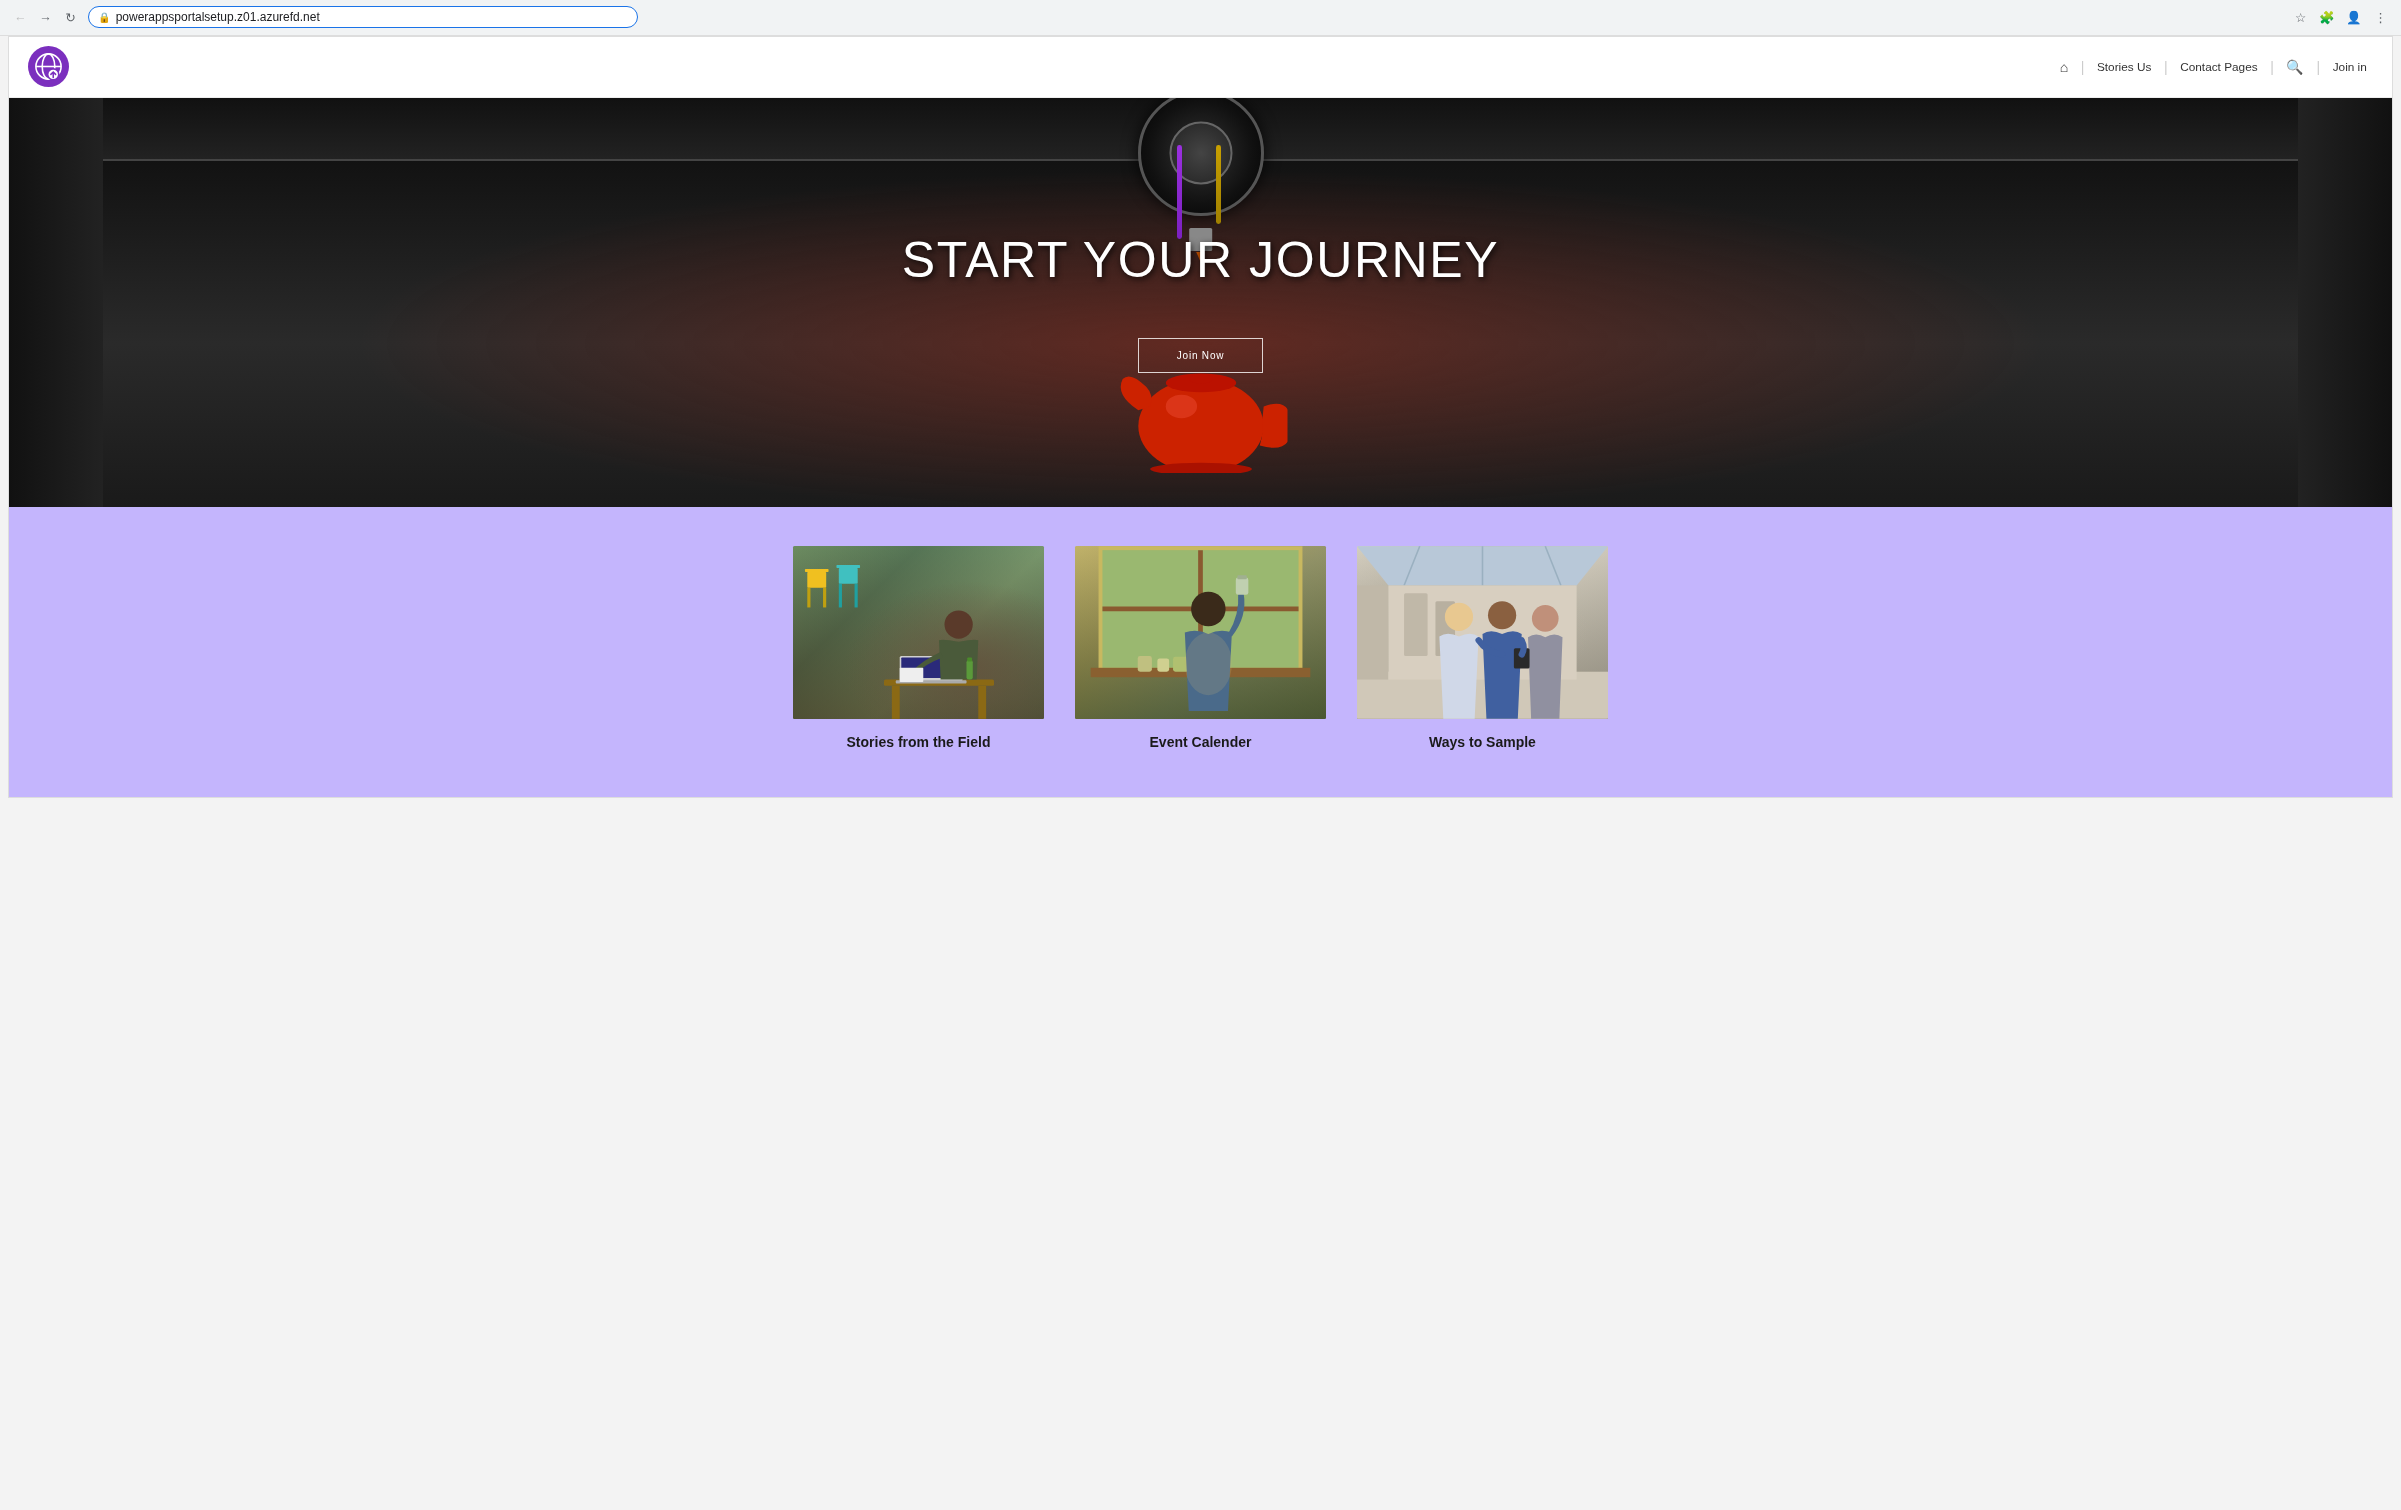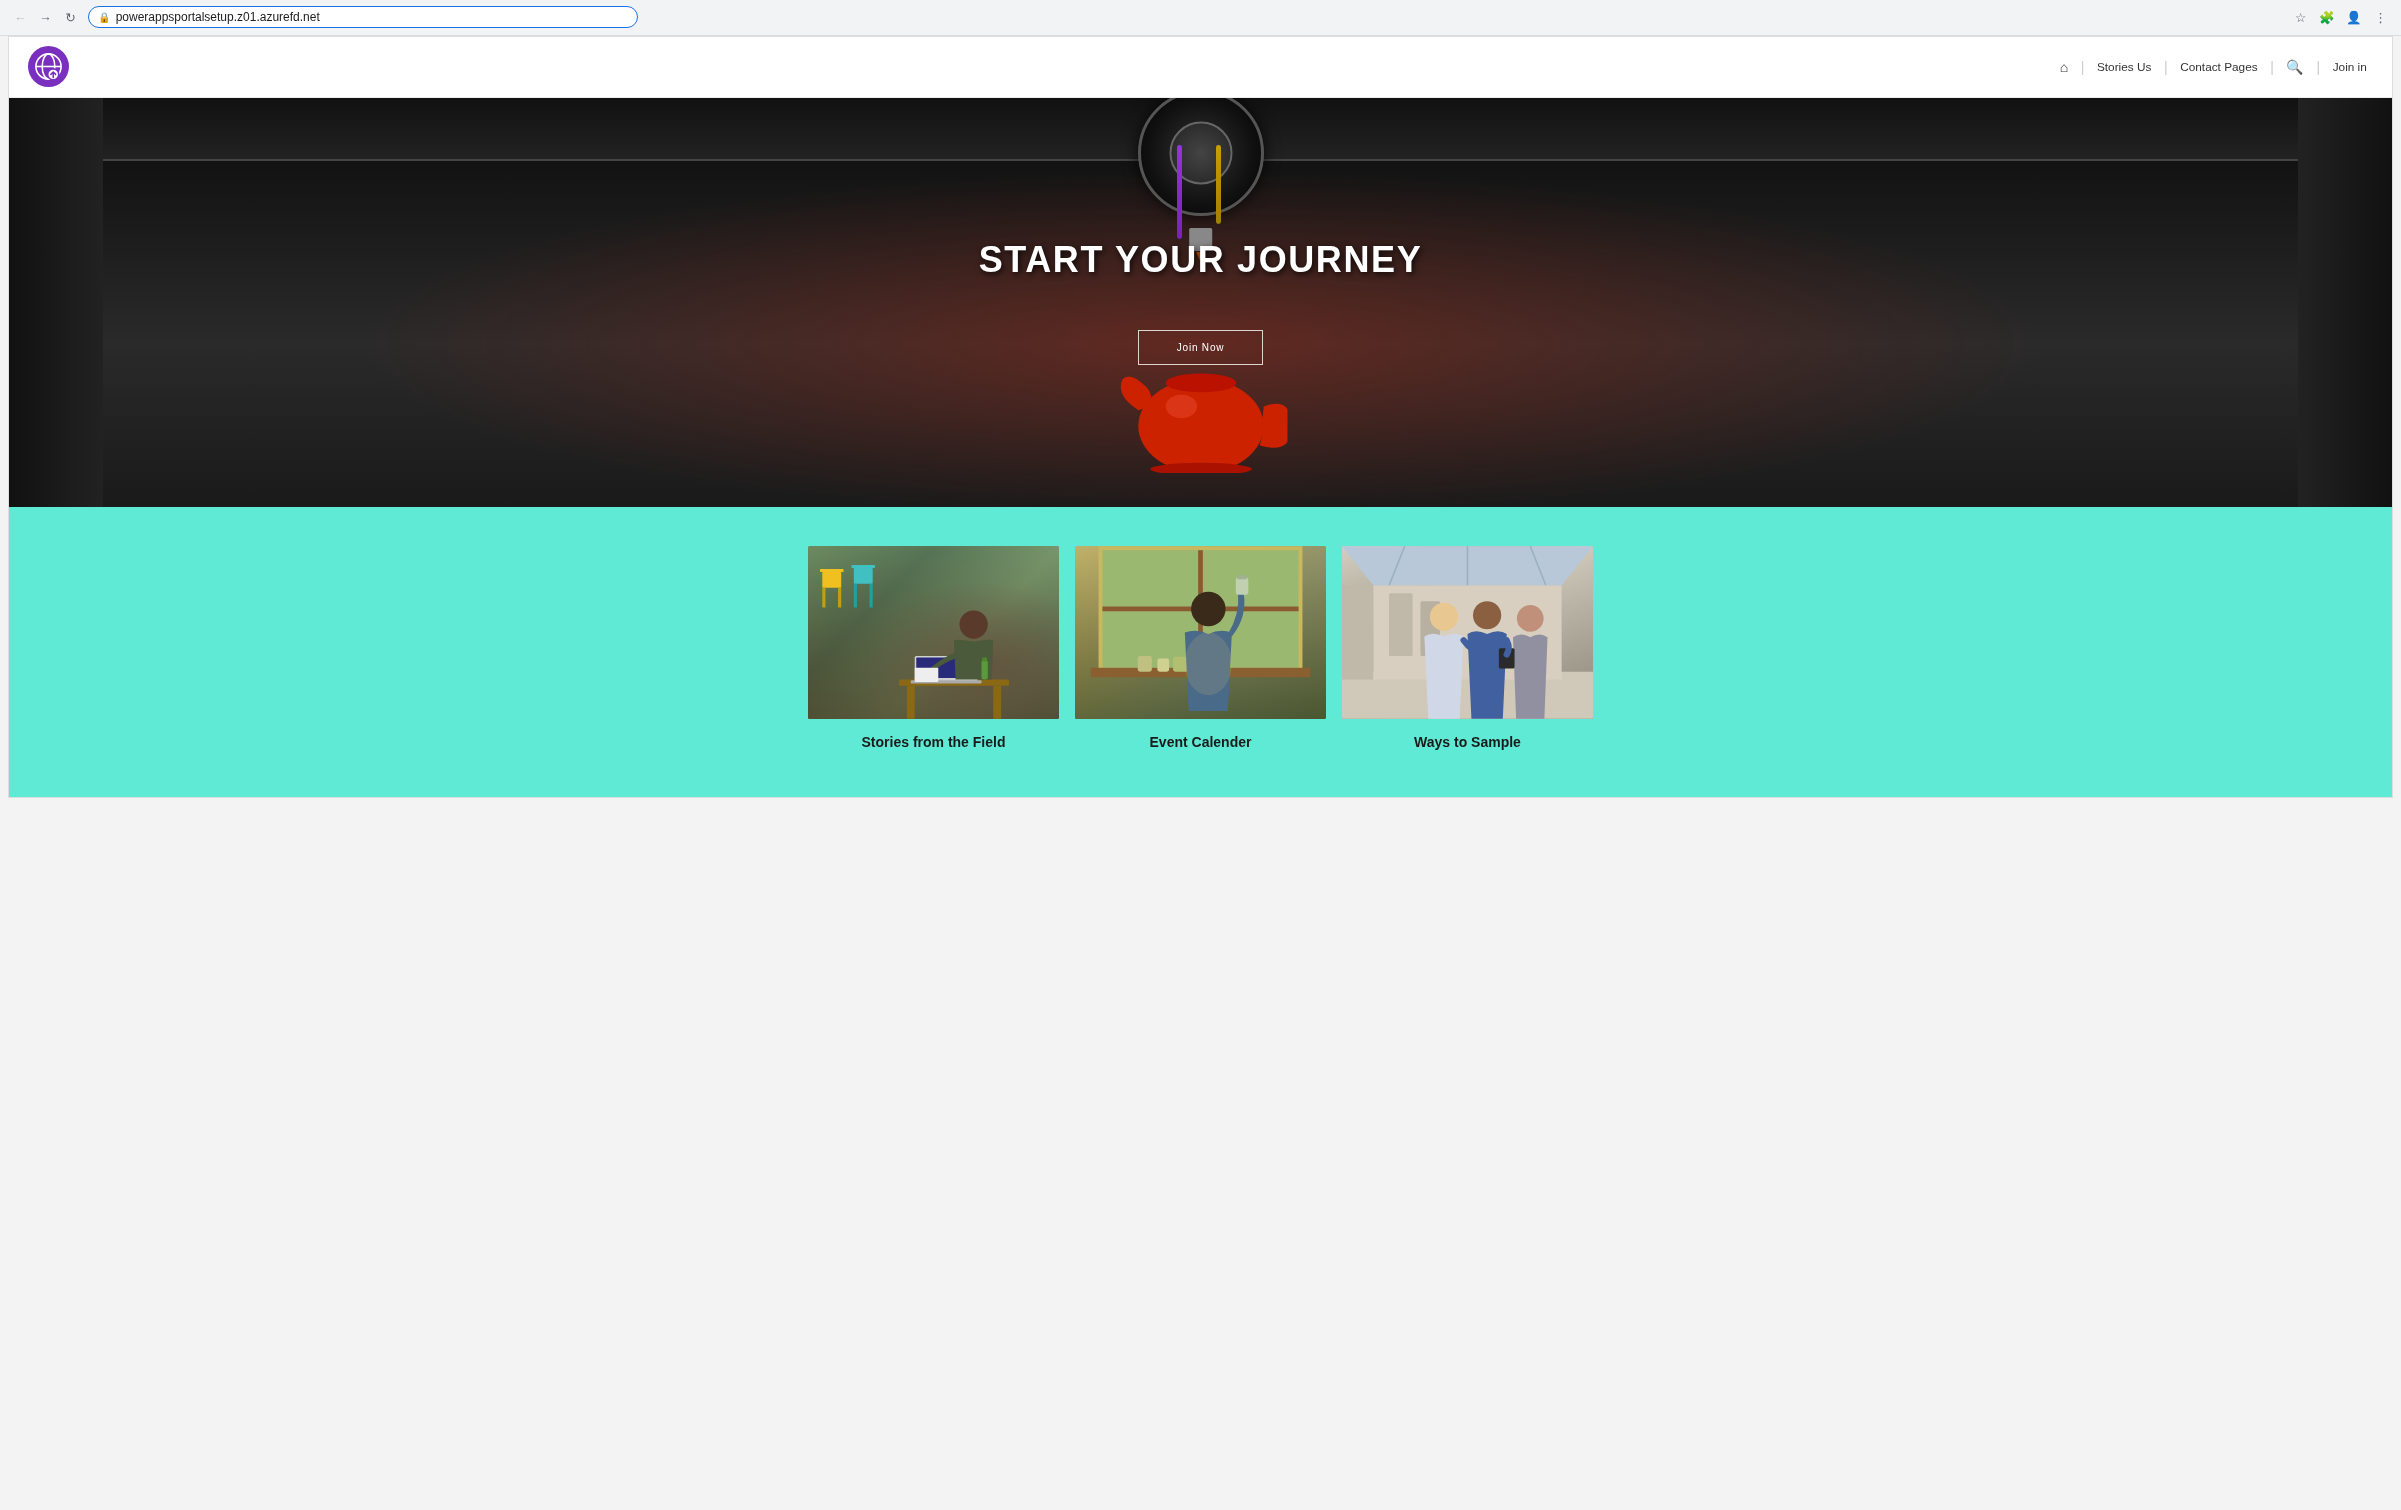--- a/index.html
+++ b/index.html
@@ -263,22 +263,22 @@
     }
 
     .hero-content {
       position: relative;
       z-index: 10;
       text-align: center;
       color: white;
       padding: 15.7px;
     }
     .hero-title {
-      font-size: 36px;
-      font-weight: 700;
+      font-size: 50px;
+      font-weight: 400;
       color: #fff;
       text-shadow: 1.6px 1.6px 6.3px rgba(0,0,0,0.8);
       letter-spacing: 1.6px;
       margin-bottom: 49px;
       white-space: nowrap;
     }
     .join-now-btn {
       display: inline-block;
       padding: 11px 38px;
       border: 1.6px solid rgba(255,255,255,0.8);
@@ -287,23 +287,23 @@
       font-size: 10px;
       cursor: pointer;
       letter-spacing: 0.8px;
       transition: background 0.2s;
     }
 
     
     .cards-section {
       display: flex;
       justify-content: center;
-      gap: 16px;
+      gap: 31px;
       padding: 39px 47px 47px;
-      background: #5eead4;
+      background: #c4b5fd;
     }
     .card {
       display: flex;
       flex-direction: column;
       align-items: center;
       width: 251px;
     }
     .card-image {
       width: 100%;
       height: 173px;

